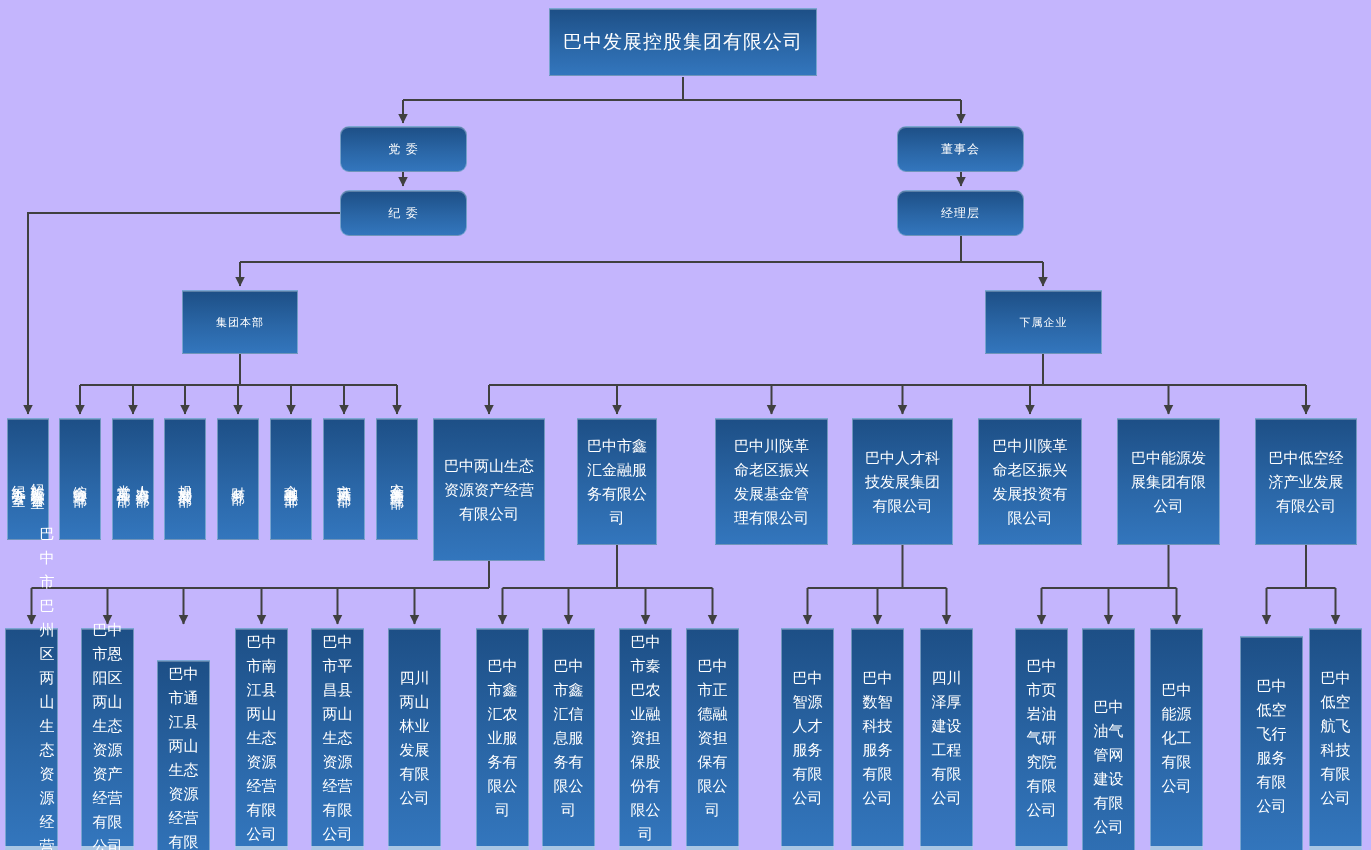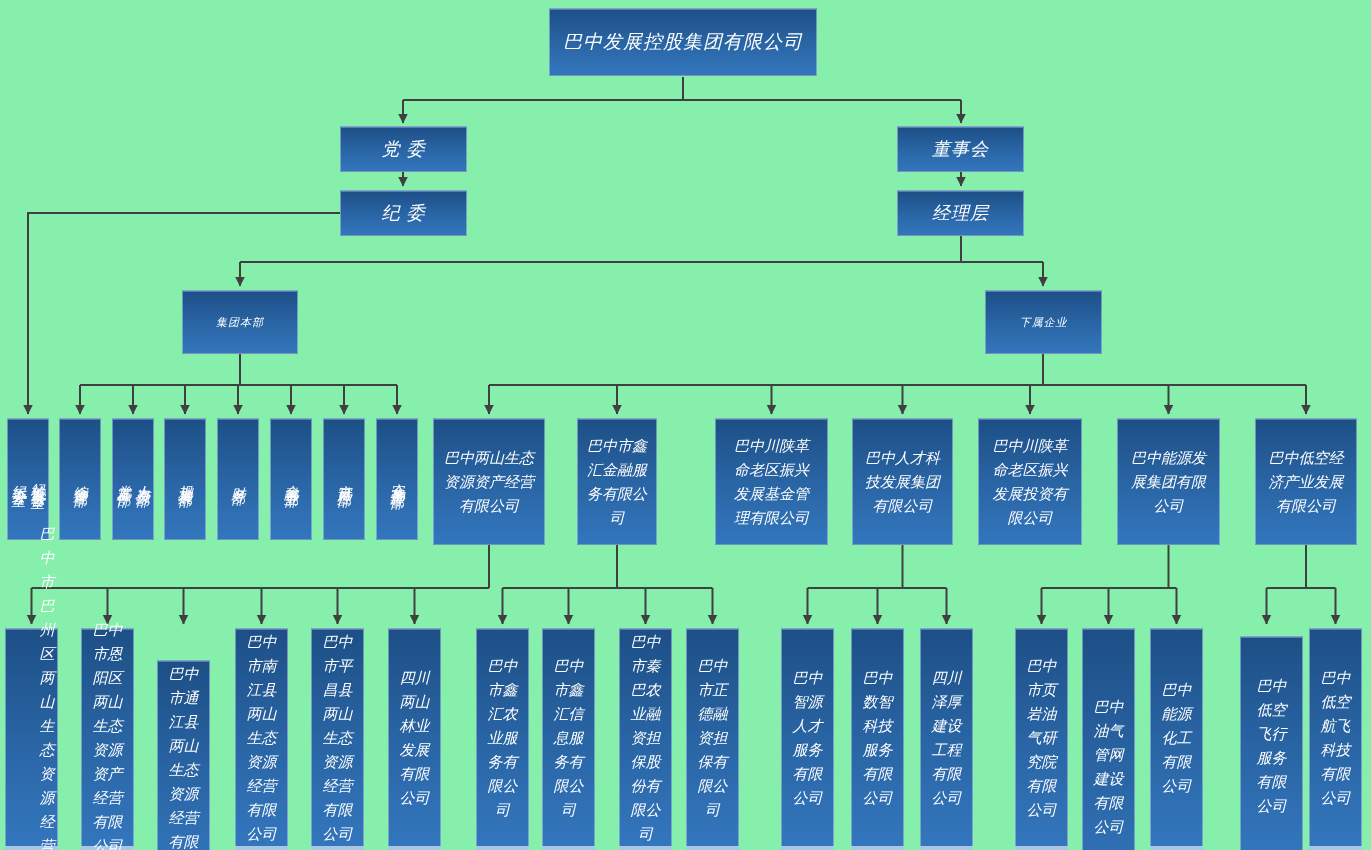--- a/index.html
+++ b/index.html
@@ -1,30 +1,29 @@
 <!DOCTYPE html>
 <html><head>
 <meta charset="utf-8">
 <style>
   html,body{margin:0;padding:0;background:#ffffff;}
   #canvas{
-    position:relative;width:1371px;height:850px;overflow:hidden;background:#86efac;
+    position:relative;width:1371px;height:850px;overflow:hidden;background:#c4b5fd;
     font-family:"Liberation Sans","DejaVu Sans",sans-serif;
-    font-style:italic;
   }
   svg.connectors{position:absolute;left:0;top:0;width:1371px;height:850px;z-index:0;}
   .node{
     position:absolute;z-index:1;box-sizing:border-box;
     background:linear-gradient(180deg,#1d4f86 0%,#2a66a6 55%,#3376bd 100%);
     color:#ffffff;display:flex;align-items:center;justify-content:center;
     text-align:center;box-shadow:inset 0 1px 0 rgba(255,255,255,.28);
     border:1px solid rgba(180,205,230,.55);
   }
   .lvl1{font-size:19px;letter-spacing:1px;}
-  .lvl2{font-size:18px;letter-spacing:1px;}
+  .lvl2{font-size:12px;letter-spacing:1px;border-radius:9px;}
   .lvl3{font-size:11px;letter-spacing:1px;}
   .dept{padding:4px 0;}
   .vtext{writing-mode:vertical-rl;text-orientation:upright;font-size:14px;letter-spacing:2px;line-height:19px;}
   .vtext div{text-align:center;max-height:114px;}
   .company{font-size:15px;line-height:24px;padding:4px 8px;}
   .company.narrowpad{padding:4px 2px;}
   .company.widepad{padding:0 14px;}
   .subco{font-size:15px;line-height:24px;padding:4px 9px;border-bottom:4px solid #a9c6e4;}
 </style>
 </head>
@@ -162,21 +161,21 @@
     <div class="vtext">
       <div>审计风控部</div>
     </div>
   </div>
   <div class="node dept" style="left:376px;top:418px;width:42px;height:122px;">
     <div class="vtext">
       <div>安全生产管理部</div>
     </div>
   </div>
 
-  <div class="node company" style="left:433px;top:418px;width:112px;height:127px;">
+  <div class="node company" style="left:433px;top:418px;width:112px;height:143px;">
     <span>巴中两山生态资源资产经营有限公司</span>
   </div>
   <div class="node company narrowpad" style="left:577px;top:418px;width:80px;height:127px;">
     <span>巴中市鑫汇金融服务有限公司</span>
   </div>
   <div class="node company widepad" style="left:715px;top:418px;width:113px;height:127px;">
     <span>巴中川陕革命老区振兴发展基金管理有限公司</span>
   </div>
   <div class="node company" style="left:852px;top:418px;width:101px;height:127px;">
     <span>巴中人才科技发展集团有限公司</span>

